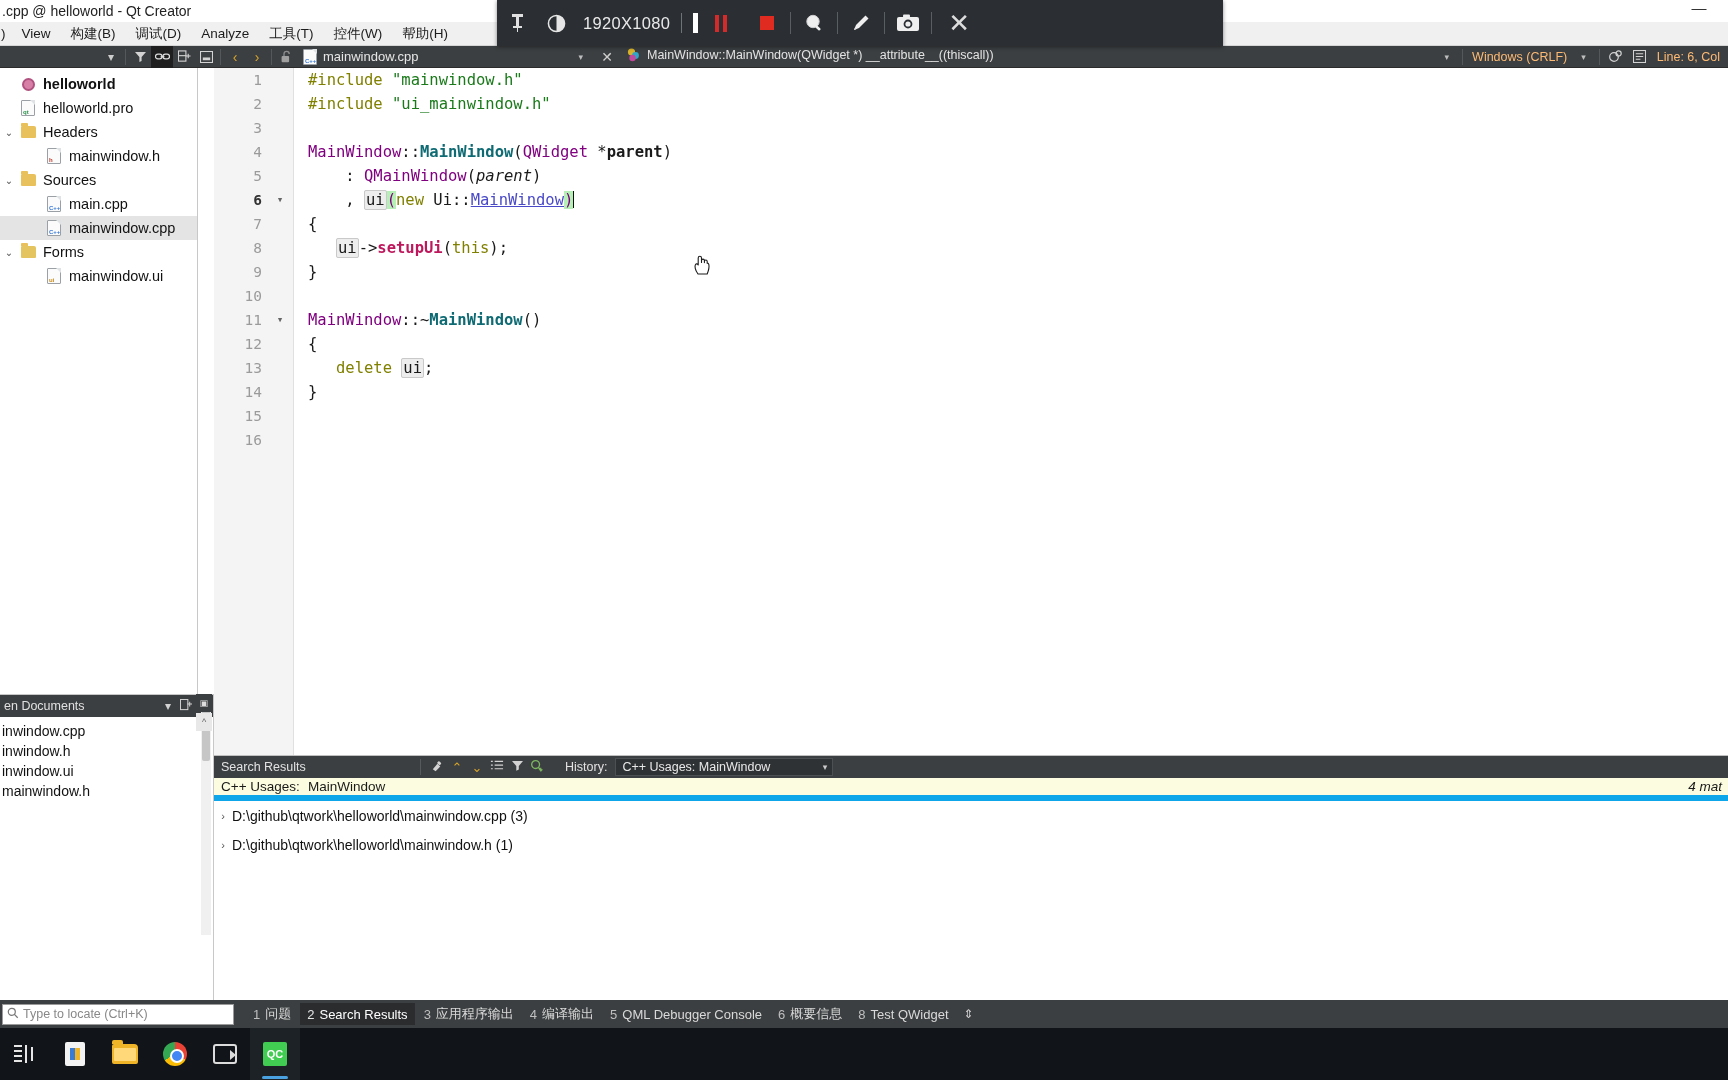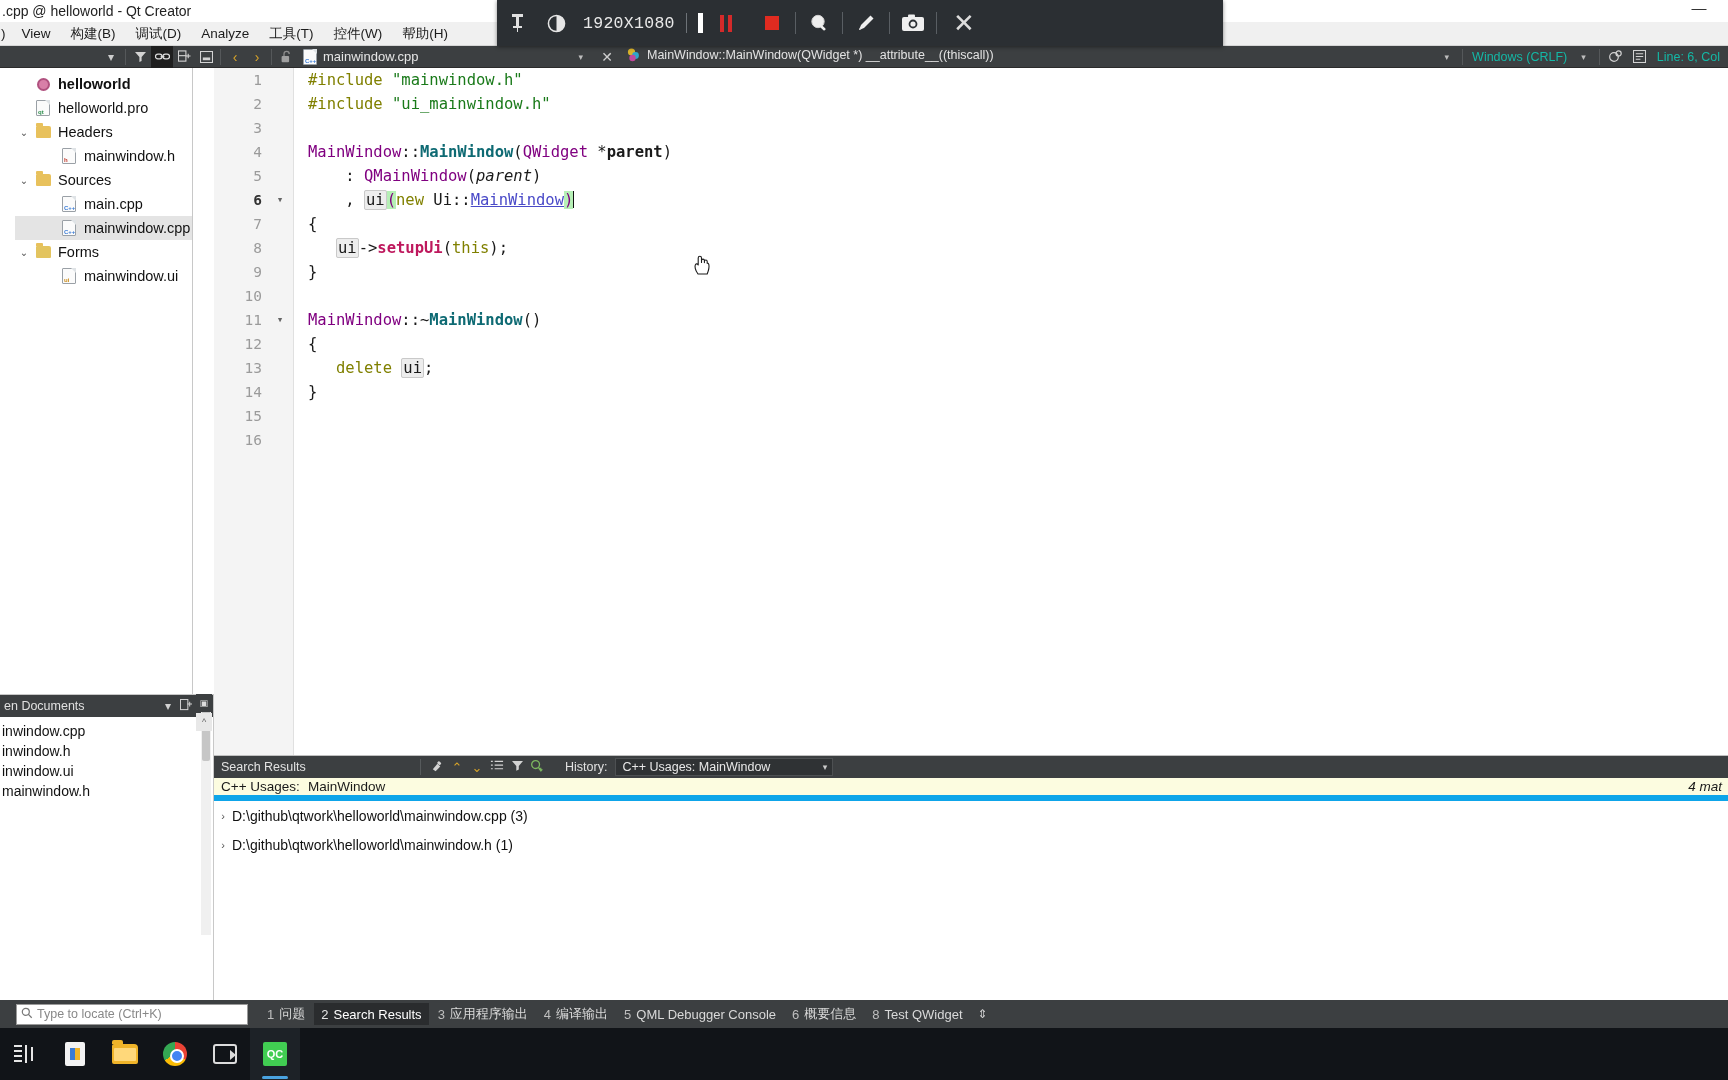--- a/index.html
+++ b/index.html
@@ -39,21 +39,21 @@
   .recbar {
     position: absolute; left: 497px; top: 0px; width: 726px; height: 46px;
     background: #2b2f33; color: #e8e8e8;
     display: flex; align-items: center;
     box-shadow: 0 1px 4px rgba(0,0,0,.45);
     z-index: 50;
   }
   .recbar .rb { display: flex; align-items: center; justify-content: center; height: 46px; }
   .rb-pin { width: 40px; }
   .rb-half { width: 38px; }
-  .rb-res { font-size: 16.5px; letter-spacing: .3px; padding: 0 8px; color: #e9e9e9; font-family: Liberation Mono, monospace; }
+  .rb-res { font-size: 16.5px; letter-spacing: .3px; padding: 0 8px; color: #e9e9e9; }
   .rb-vsep { width: 1px; height: 20px; background: #6e7378; margin: 0 3px; }
   .rb-bar { width: 5px; height: 20px; background: #ffffff; margin-left: 8px; }
   .rb-status { flex: 1; text-align: center; font-size: 16.5px; color: #f0f0f0; letter-spacing: .4px; }
   .rb-btn { width: 46px; cursor: pointer; }
   .rb-divider { width: 1px; height: 22px; background: #595e63; }
   .rb-close { width: 54px; font-size: 26px; color: #dcdcdc; line-height: 26px; }
   .pause-ico { display: flex; gap: 4px; }
   .pause-ico i { display: block; width: 4px; height: 17px; background: #d42a2a; }
   .stop-ico { width: 14px; height: 14px; background: #e02b20; }
 
@@ -71,25 +71,25 @@
   .filetab {
     display: flex; align-items: center; gap: 6px;
     padding: 0 6px; height: 22px; min-width: 300px;
   }
   .filetab .label { color: #e6e6e6; font-size: 13px; }
   .tb-caret { color: #bdbdbd; font-size: 9px; margin-left: auto; padding: 0 8px; }
   .tb-x { color: #cfcfcf; font-size: 14px; width: 20px; text-align: center; }
   .symbol { display: flex; gap: 6px; padding-left: 10px; flex: 1; }
   .symbol .label { color: #e3e3e3; font-size: 12.5px; white-space: nowrap; }
   .right-tools { display: flex; align-items: center; gap: 2px; padding-right: 4px; }
-  .right-tools .txt { color: #14b8a6; font-size: 12.5px; padding: 0 4px; white-space: nowrap; }
+  .right-tools .txt { color: #fdba74; font-size: 12.5px; padding: 0 4px; white-space: nowrap; }
 
   
   .sidebar {
-    position: absolute; left: 15px; top: 68px; width: 178px; height: 626px;
+    position: absolute; left: 0; top: 68px; width: 198px; height: 626px;
     background: #ffffff; border-right: 1px solid #c8c8c8; overflow: hidden;
   }
   .tree { padding-top: 4px; font-size: 14.5px; color: #111; }
   .tnode { display: flex; align-items: center; height: 24px; white-space: nowrap; }
   .tnode .arrow { width: 18px; text-align: center; color: #555; font-size: 10px; }
   .tnode .ico { width: 20px; height: 16px; display:flex; align-items:center; justify-content:center; margin-right: 5px; }
   .tnode.sel { background: #e4e4e4; }
   .tnode.root { font-weight: bold; }
   .ind1 { padding-left: 18px; }
   .ind2 { padding-left: 44px; }
@@ -188,21 +188,21 @@
     height: 29px; display: flex; align-items: center; font-size: 14px; color: #111;
   }
   .sr-row .exp { width: 18px; text-align: center; color: #555; font-size: 11px; }
 
   
   .statusbar {
     position: absolute; left: 0; bottom: 52px; width: 1728px; height: 28px;
     background: #3c3f41; display: flex; align-items: center;
   }
   .locate {
-    width: 232px; height: 21px; margin-left: 16px; background: #ffffff;
+    width: 232px; height: 21px; margin-left: 2px; background: #ffffff;
     border: 1px solid #9a9a9a; display: flex; align-items: center;
     font-size: 12.5px; color: #888; padding-left: 4px;
   }
   .locate .mg { color:#666; margin-right: 4px; font-size: 12px;}
   .outtabs { display: flex; align-items: center; margin-left: 12px; gap: 2px; }
   .otab {
     display: flex; align-items: center; gap: 5px; padding: 0 7px; height: 22px;
     color: #d9d9d9; font-size: 13px; white-space: nowrap;
   }
   .otab .num { color: #bfbfbf; }

